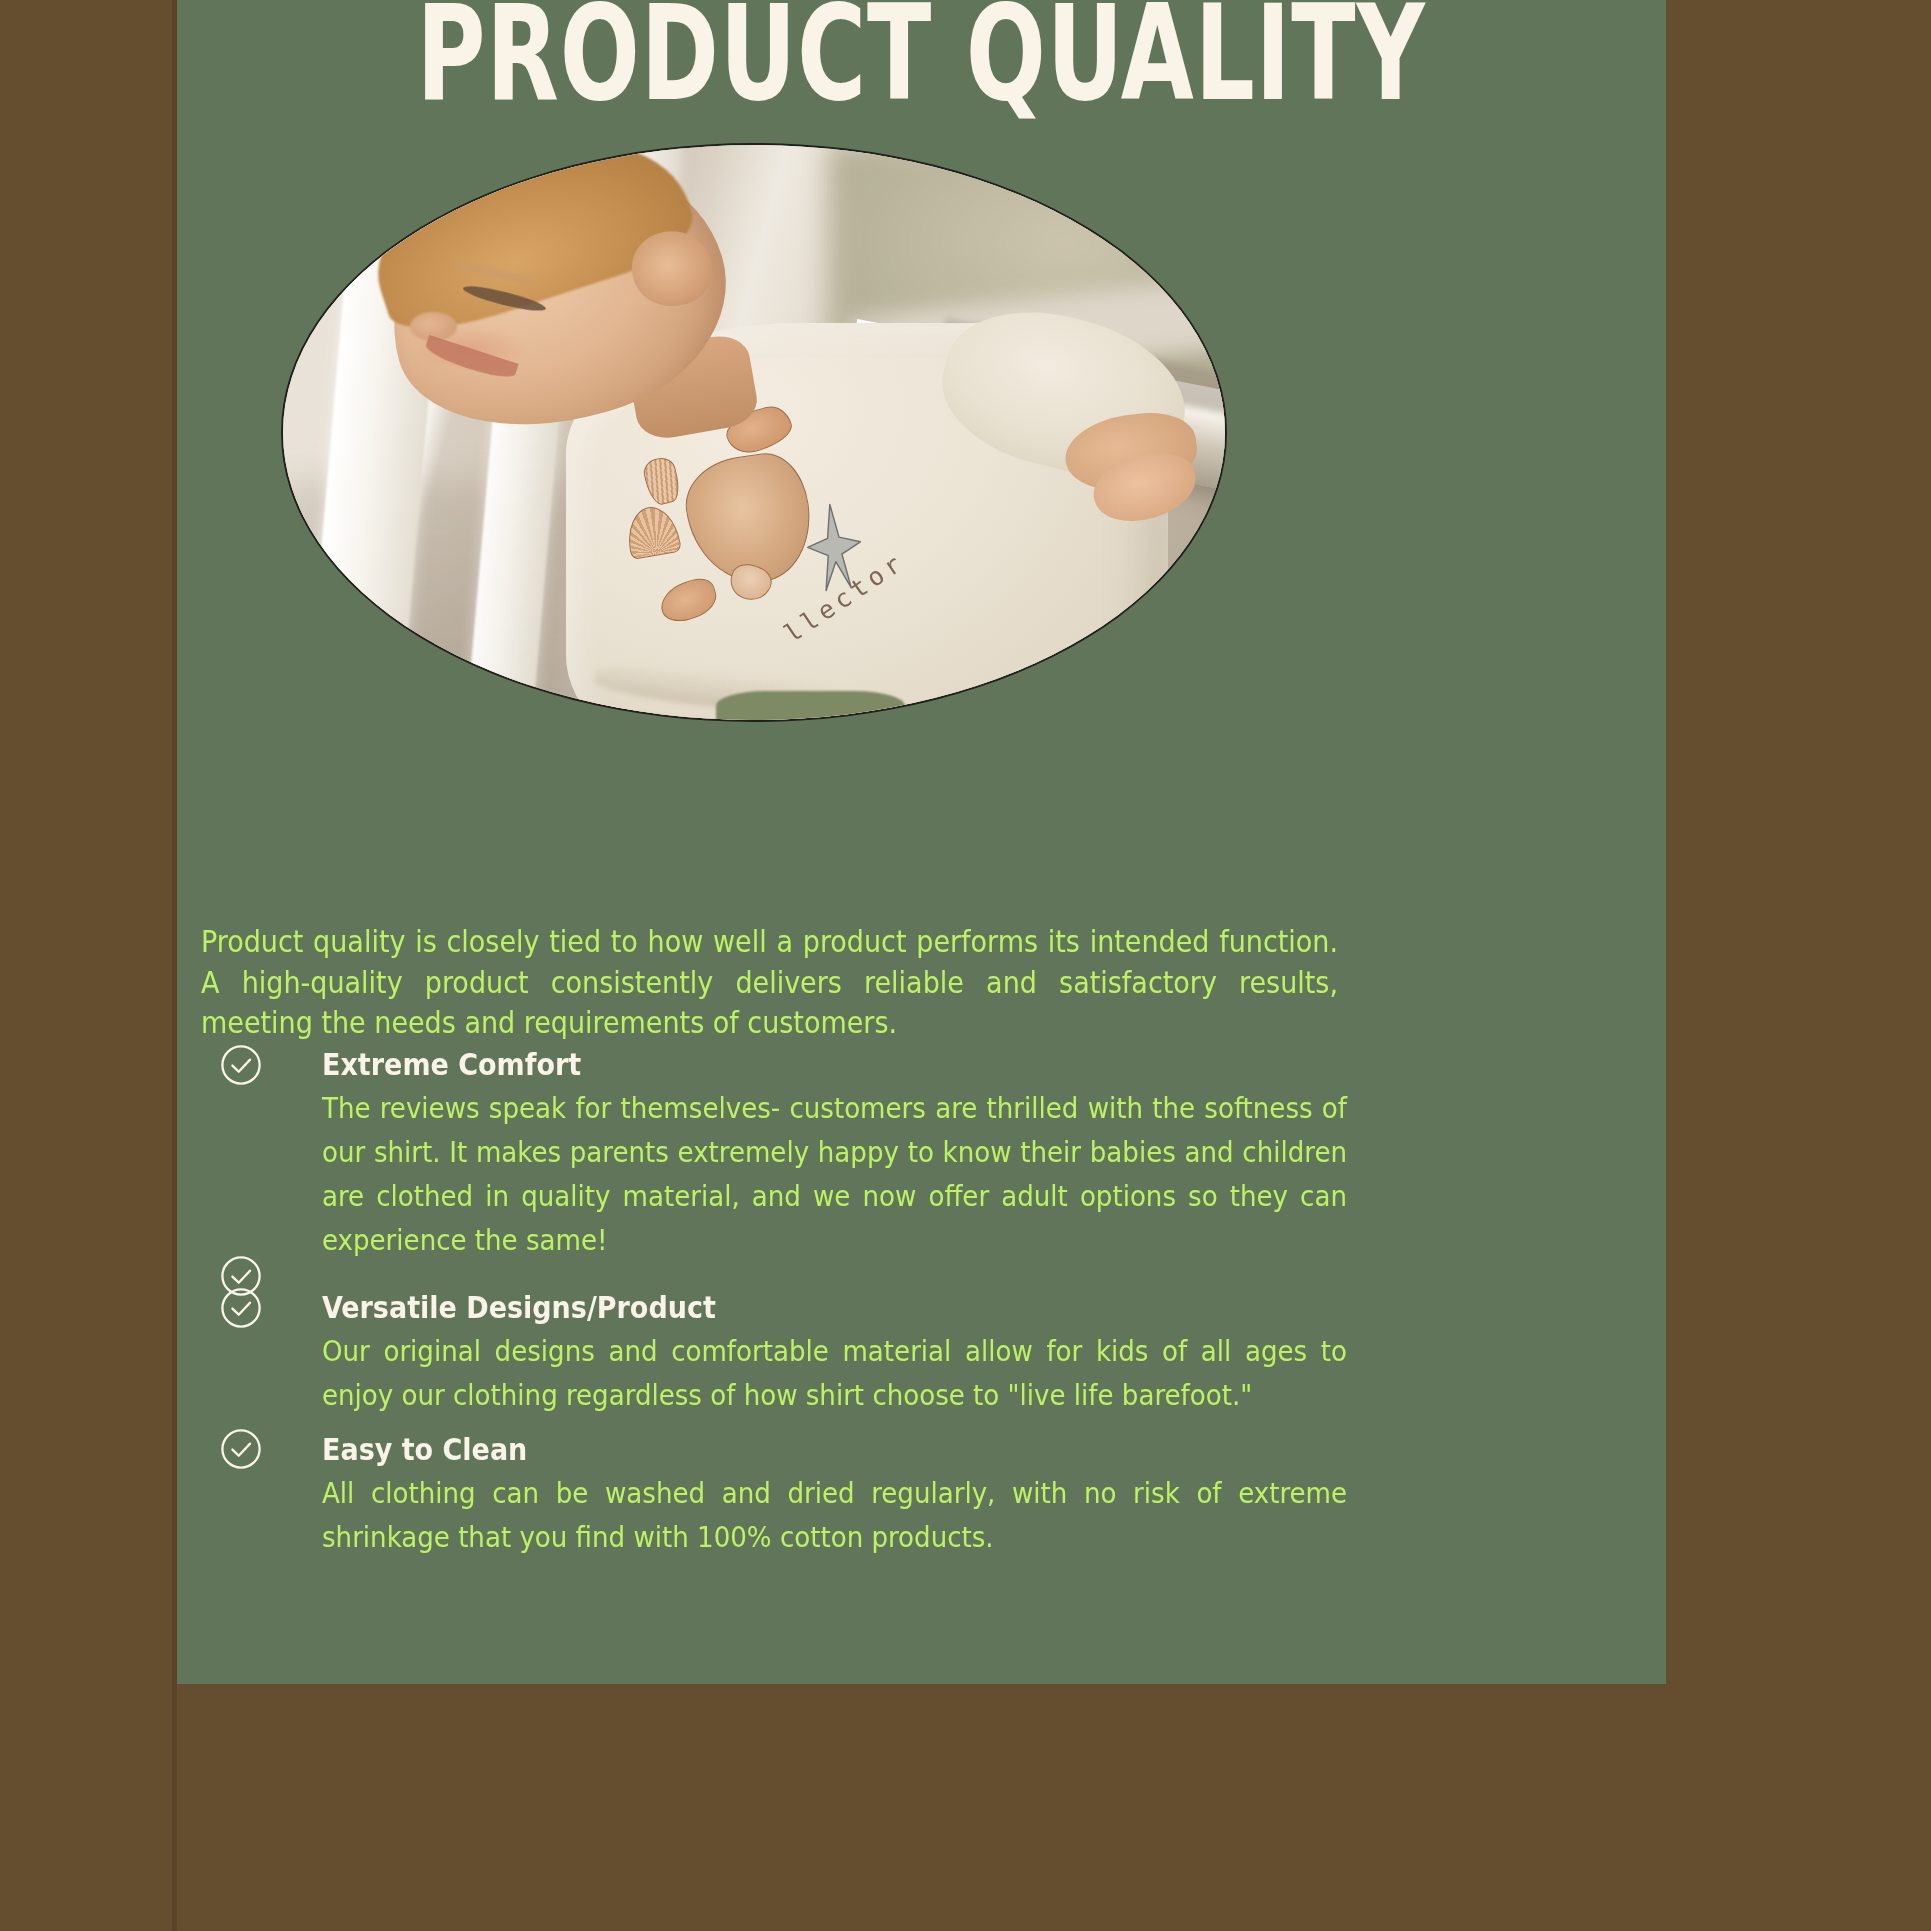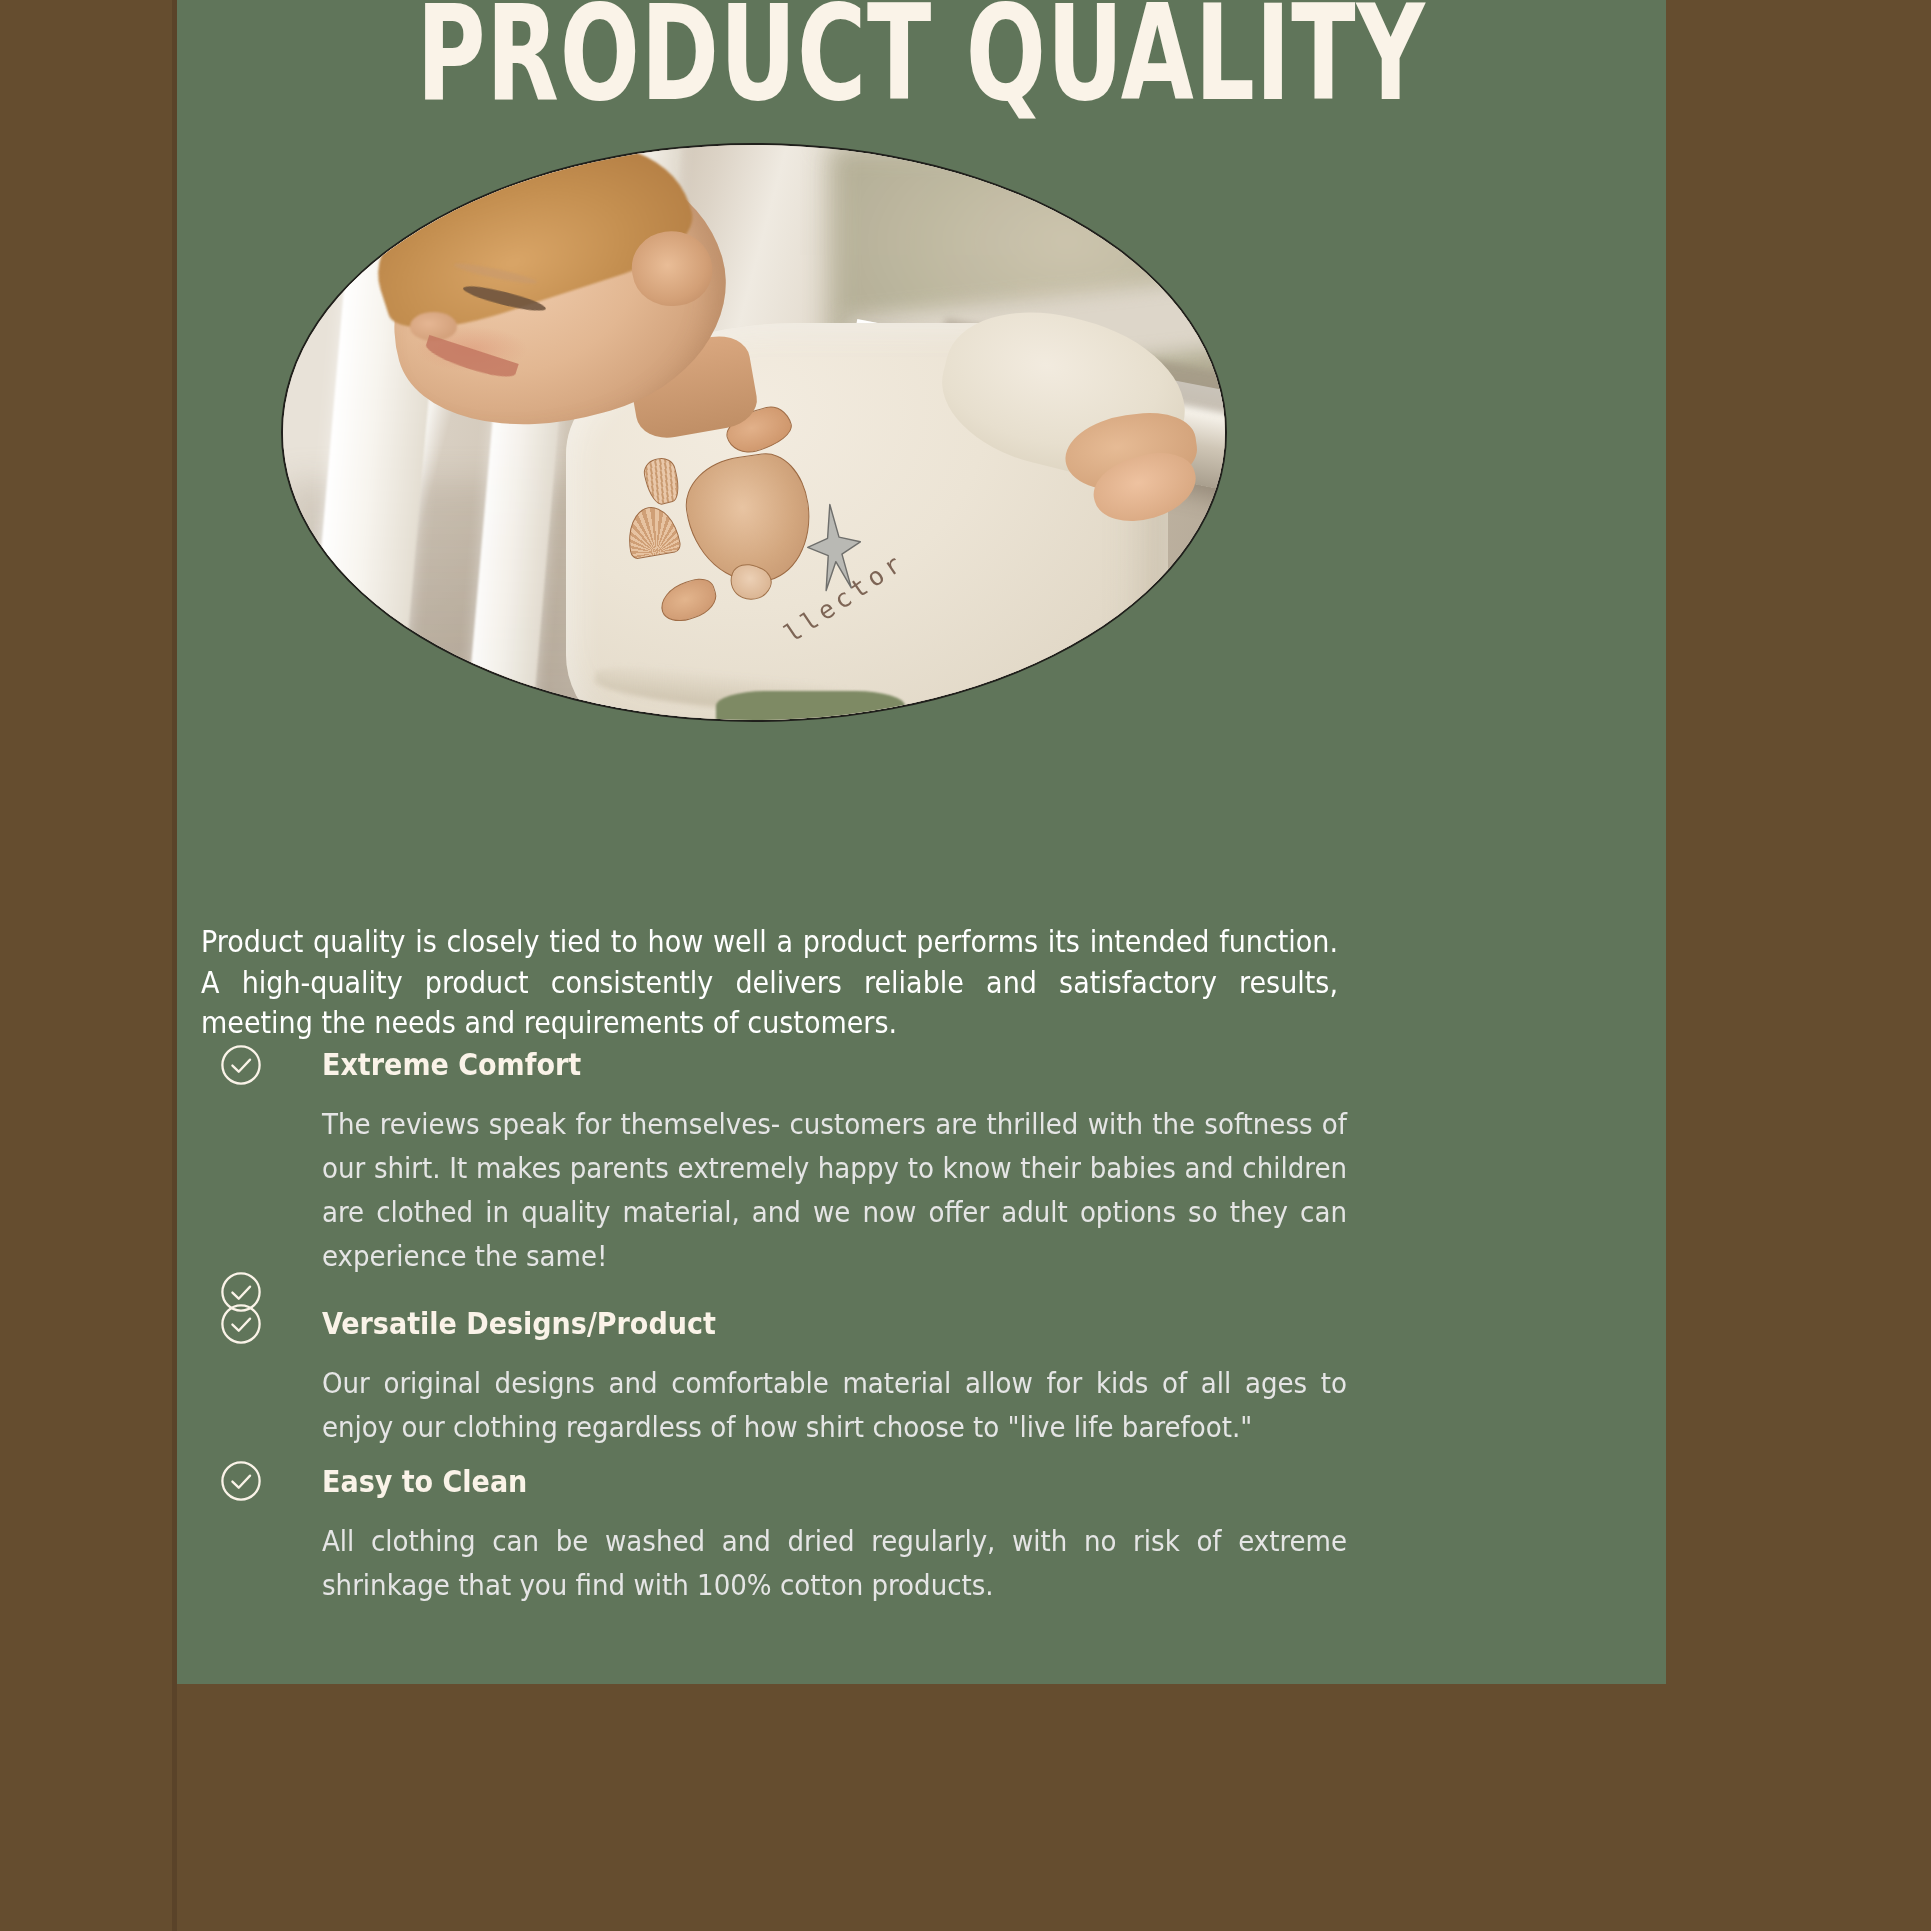--- a/index.html
+++ b/index.html
@@ -74,21 +74,21 @@
     inset: 0;
     overflow: hidden;
   }
 
   
   .intro {
     position: absolute;
     left: 25px;           
     top: 922px;
     width: 1137px;
-    color: #ffffff;
+    color: #bef264;
     font-family: "DejaVu Sans Condensed", "Liberation Sans Narrow", "Liberation Sans", sans-serif;
     font-weight: 300;
     font-size: 30px;
     line-height: 1.35;
     text-align: justify;
     text-justify: inter-word;
   }
 
   
   .features {
@@ -126,28 +126,28 @@
     font-weight: 700;
     font-size: 30px;
     line-height: 1.1;
     letter-spacing: 0px;
     white-space: nowrap;
   }
 
   .feature-body {
     margin-left: 121px;
     width: 1025px;
-    color: #e5e5e5;
+    color: #bef264;
     font-family: "DejaVu Sans Condensed", "Liberation Sans Narrow", "Liberation Sans", sans-serif;
     font-weight: 300;
     font-size: 29px;
     line-height: 1.52;
     text-align: justify;
     text-justify: inter-word;
-    margin-top: 21px;
+    margin-top: 5px;
   }
 
   
   .f0 { margin-bottom: 13.5px; }
   .f1 { margin-bottom: 15.4px; }
   .f2 { margin-bottom: 15.4px; }
   .f3 { margin-bottom: 0; }
 
   
   .bg-blur {

